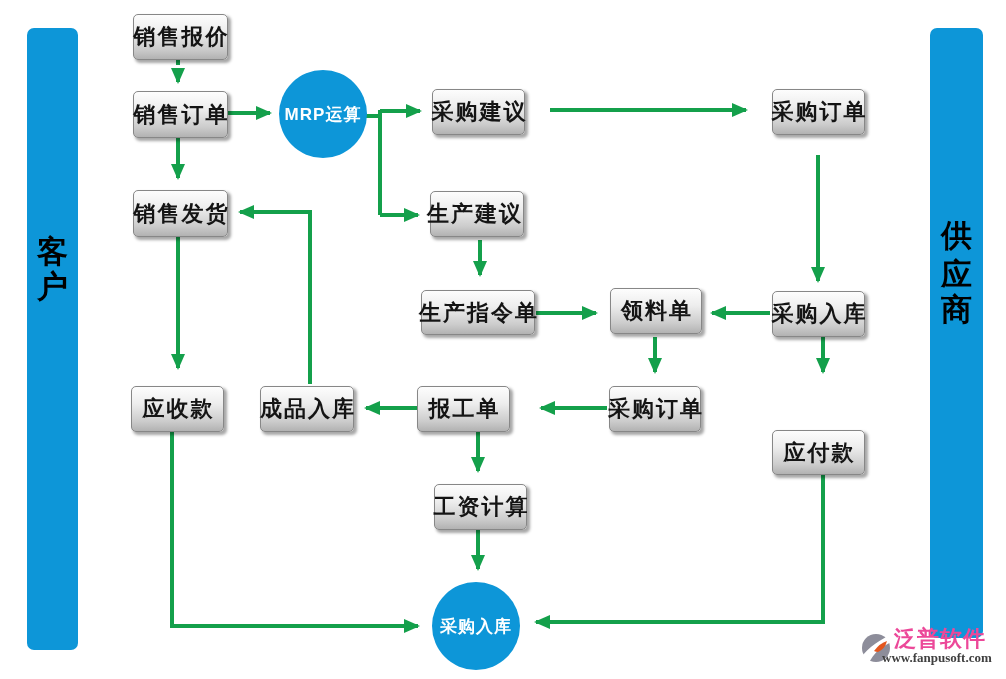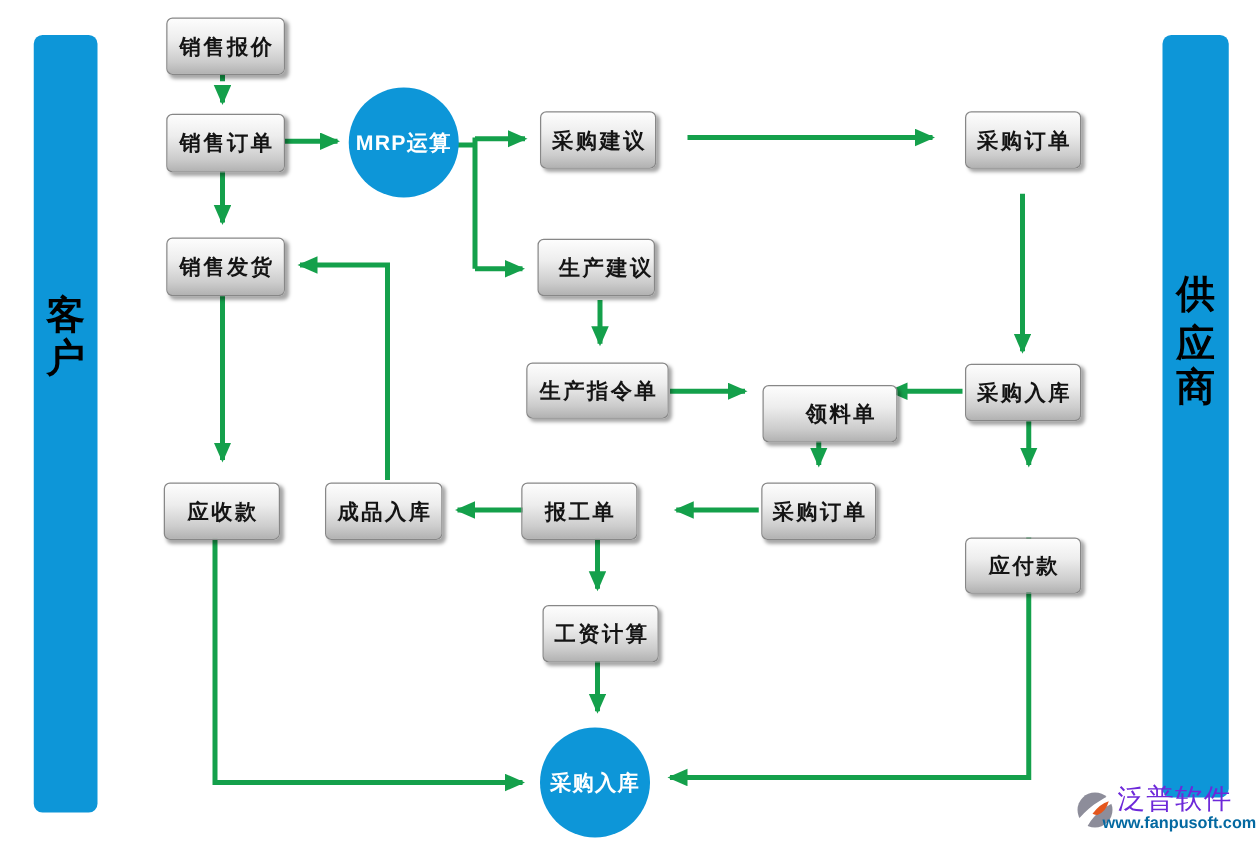--- a/index.html
+++ b/index.html
@@ -6,21 +6,21 @@
   .stage{
     position:relative;width:1006px;height:679px;background:#ffffff;overflow:hidden;
     font-family:"Liberation Sans","DejaVu Sans",sans-serif;
   }
   .arrows{position:absolute;left:0;top:0;z-index:1;}
   .node{
     position:absolute;z-index:2;display:flex;align-items:center;justify-content:center;
     border:1px solid #878787;border-radius:5px;
     background:linear-gradient(180deg,#fdfdfd 0%,#ededed 38%,#cccccc 78%,#b2b2b2 100%);
     box-shadow:2.5px 2.5px 3px rgba(0,0,0,0.35);
-    font-size:17px;font-weight:600;color:#141414;letter-spacing:2px;text-indent:2px;
+    font-size:22px;font-weight:600;color:#141414;letter-spacing:2px;text-indent:2px;
     white-space:nowrap;
   }
   .circle{
     position:absolute;z-index:2;border-radius:50%;
     display:flex;align-items:center;justify-content:center;
     color:#ffffff;font-size:17px;font-weight:bold;letter-spacing:1px;white-space:nowrap;
   }
   .vbar{
     position:absolute;z-index:2;border-radius:7px;
     display:flex;justify-content:center;
@@ -28,22 +28,22 @@
   .vlabel{
     writing-mode:vertical-rl;text-orientation:upright;
     font-size:31px;font-weight:600;color:#000;letter-spacing:36px;line-height:1;
   }
   .watermark{
     position:absolute;left:860px;top:627px;z-index:3;
     display:flex;align-items:flex-start;
   }
   .wm-logo{display:block;margin-top:4px;}
   .wm-text{margin-left:2px;}
-  .wm-brand{font-size:22px;font-weight:normal;color:#6d28d9;letter-spacing:1px;line-height:24px;}
-  .wm-url{font-family:Liberation Sans, sans-serif;font-size:13px;font-weight:bold;color:#0369a1;line-height:13px;margin-left:-12px;}
+  .wm-brand{font-size:22px;font-weight:bold;color:#ec4899;letter-spacing:1px;line-height:24px;}
+  .wm-url{font-family:Liberation Serif, serif;font-size:13px;font-weight:bold;color:#404040;line-height:13px;margin-left:-12px;}
 </style>
 </head>
 <body>
 
 <div class="stage">
 
   <svg class="arrows" width="1006" height="679" viewBox="0 0 1006 679">
     <defs>
       <marker id="arr" markerUnits="userSpaceOnUse" markerWidth="20" markerHeight="16" refX="14" refY="7" orient="auto">
         <path d="M0,0 L16,7 L0,14 Z" fill="#14a04b"></path>
@@ -111,21 +111,21 @@
   </div>
   <div class="node" style="left:421px;top:290px;width:112px;height:43px;">
     <span>生产指令单</span>
   </div>
   <div class="node" style="left:417px;top:386px;width:91px;height:44px;">
     <span>报工单</span>
   </div>
   <div class="node" style="left:434px;top:484px;width:91px;height:44px;">
     <span>工资计算</span>
   </div>
-  <div class="node" style="left:610px;top:308px;width:90px;height:44px;padding-left:16px;">
+  <div class="node" style="left:610px;top:288px;width:90px;height:44px;">
     <span>领料单</span>
   </div>
   <div class="node" style="left:609px;top:386px;width:90px;height:44px;">
     <span>采购订单</span>
   </div>
   <div class="node" style="left:772px;top:89px;width:91px;height:44px;">
     <span>采购订单</span>
   </div>
   <div class="node" style="left:772px;top:291px;width:91px;height:44px;">
     <span>采购入库</span>

